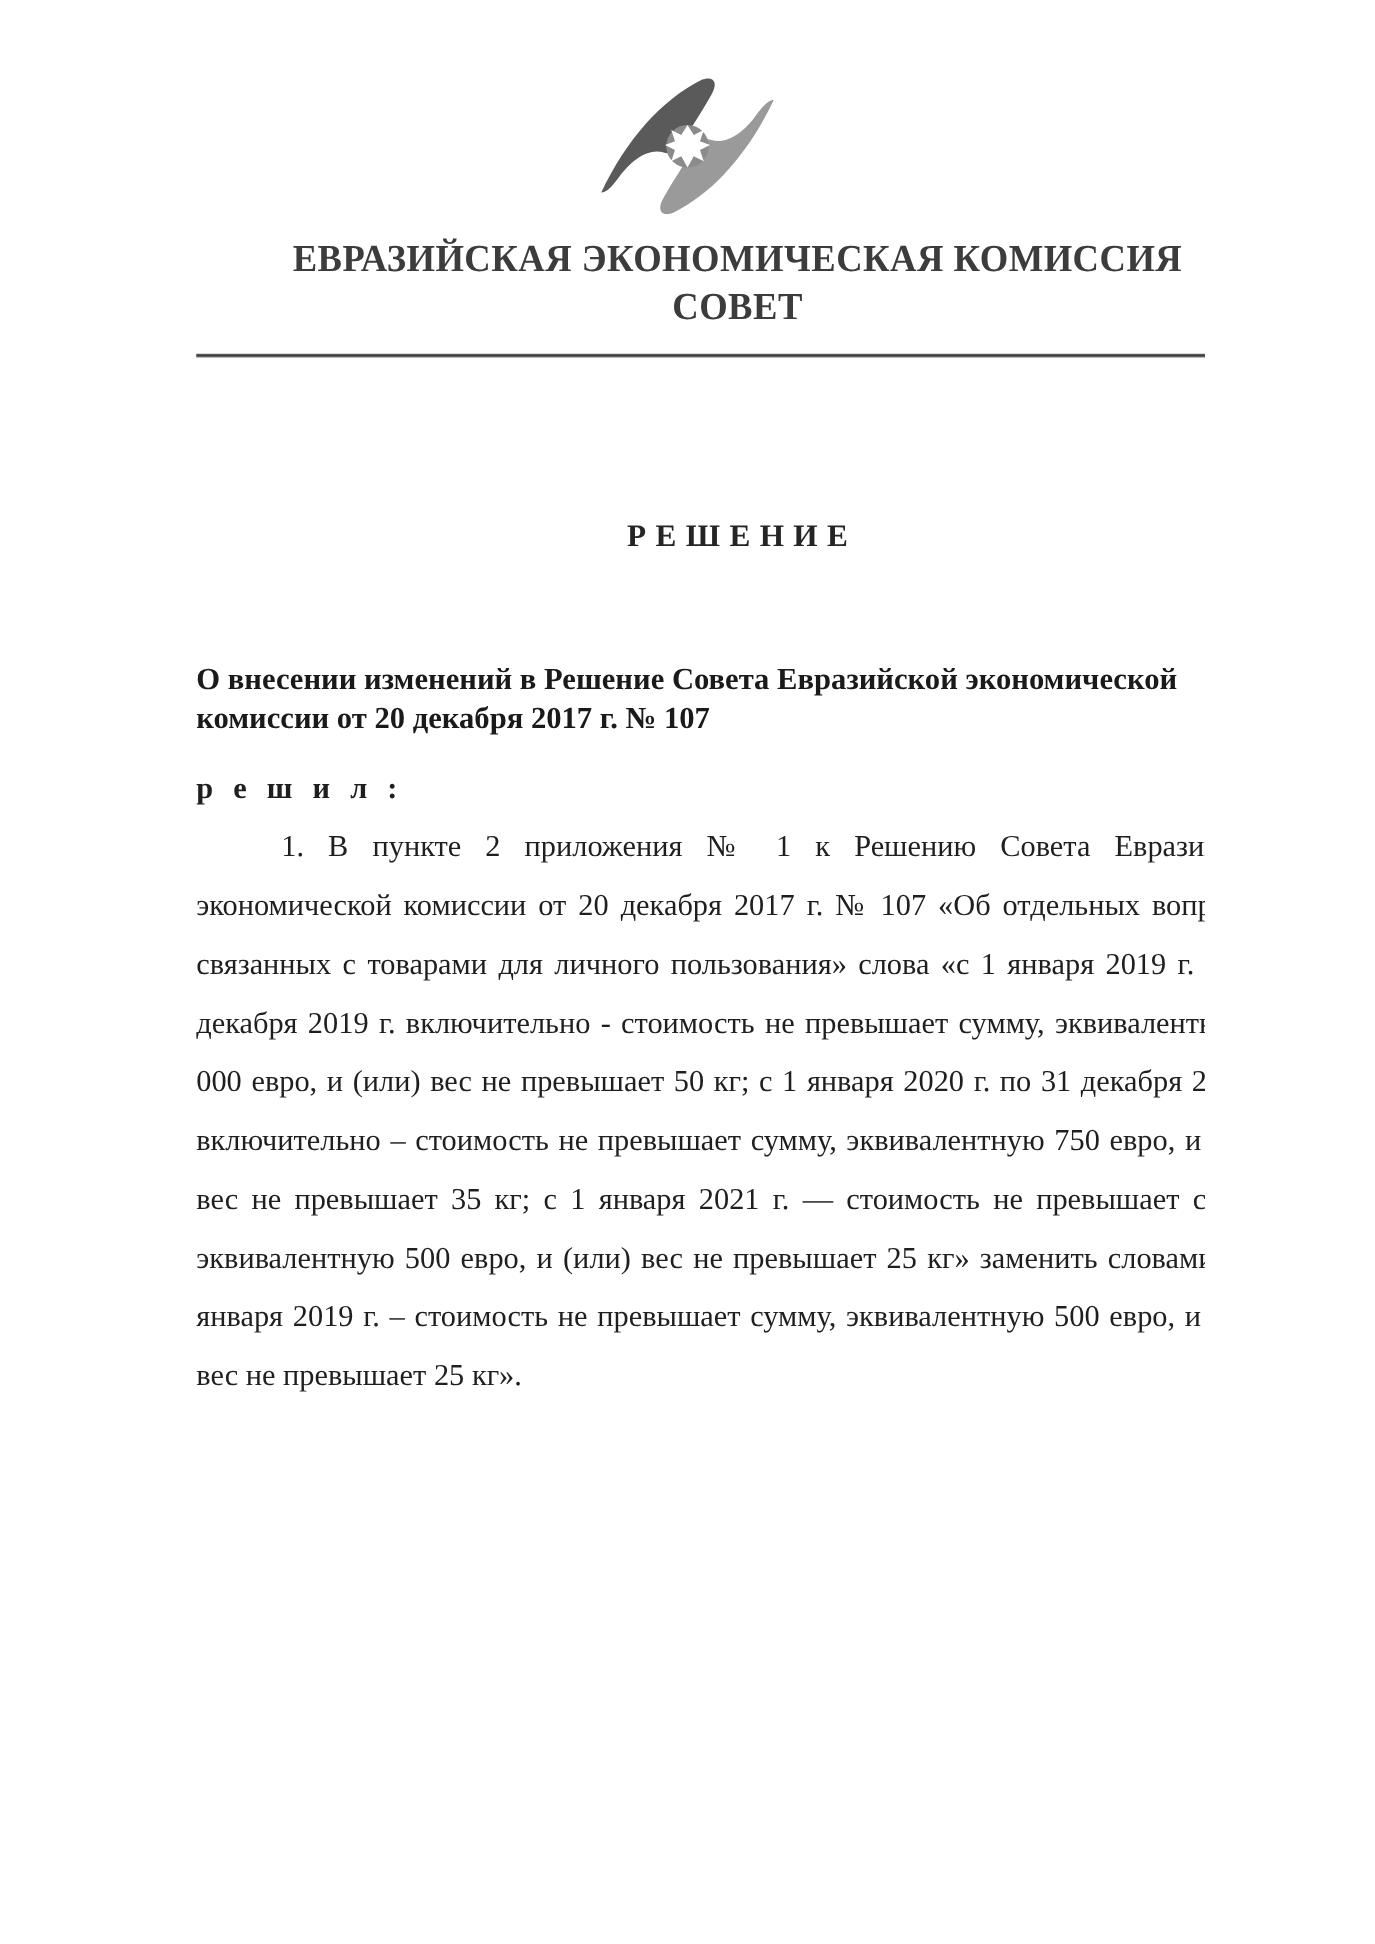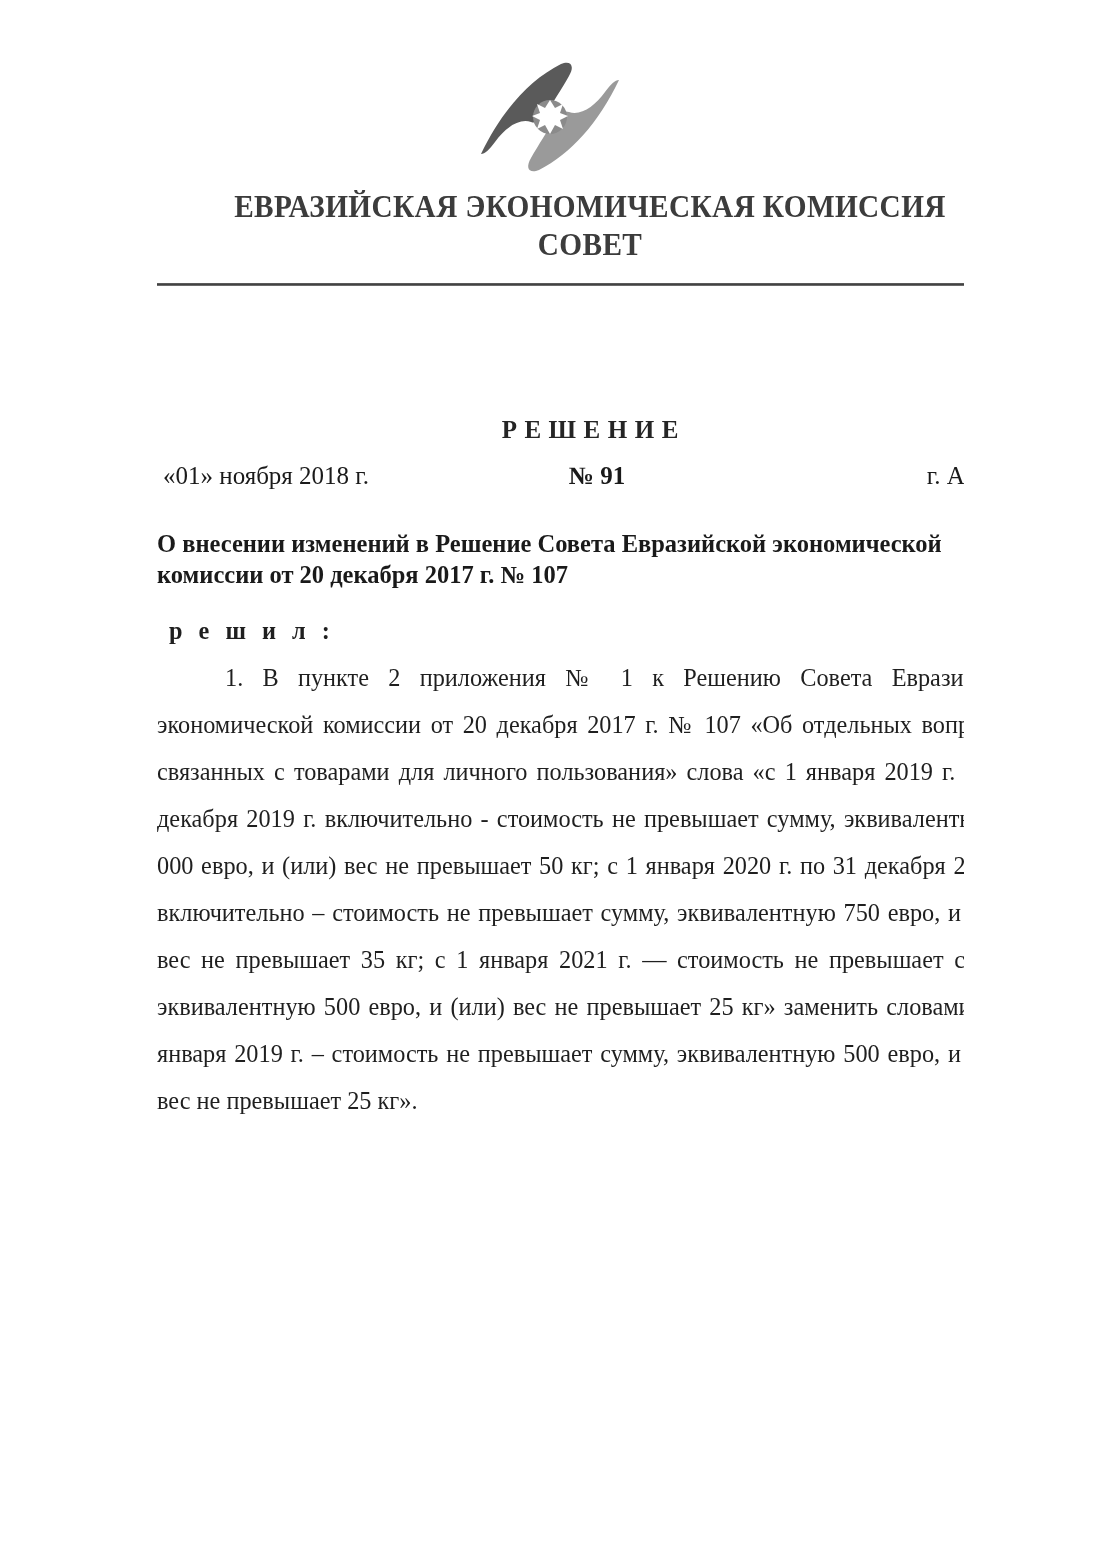--- a/index.html
+++ b/index.html
@@ -133,21 +133,20 @@
   }
   .body-text p {
     margin: 0;
     text-indent: 68px;
     text-align: justify;
     -webkit-hyphens: none;
     hyphens: none;
   }
   .body-text p.noindent {
     text-indent: 0;
-    margin-left: 12px;
   }
   .spaced-bold {
     font-weight: bold;
     letter-spacing: 5px;
   }
 </style>
 </head>
 <body>
 
 <div class="page">
@@ -163,25 +162,20 @@
 
   <div class="org-title">
     <span>ЕВРАЗИЙСКАЯ ЭКОНОМИЧЕСКАЯ КОМИССИЯ</span>
     <span class="line2">СОВЕТ</span>
   </div>
 
   <div class="head-rule"></div>
 
   <div class="doc-kind">РЕШЕНИЕ</div>
 
-  <div class="meta-row">
-    <span class="meta-date">«01» ноября 2018 г.</span>
-    <span class="meta-number">№ 91</span>
-    <span class="meta-place">г. Астана</span>
-  </div>
 
   <div class="doc-title">
     <span>О внесении изменений в Решение Совета Евразийской экономической</span>
     <span>комиссии от 20 декабря 2017 г. № 107</span>
   </div>
 
   <div class="body-text">
     <p class="noindent spaced-bold">р е ш и л :</p>
     <p>1. В пункте 2 приложения № 1 к Решению Совета Евразийской экономической комиссии от 20 декабря 2017 г. № 107 «Об отдельных вопросах, связанных с товарами для личного пользования» слова «с 1 января 2019 г. по 31 декабря 2019 г. включительно - стоимость не превышает сумму, эквивалентную 1 000 евро, и (или) вес не превышает 50 кг; с 1 января 2020 г. по 31 декабря 2020 г. включительно – стоимость не превышает сумму, эквивалентную 750 евро, и (или) вес не превышает 35 кг; с 1 января 2021 г. — стоимость не превышает сумму, эквивалентную 500 евро, и (или) вес не превышает 25 кг» заменить словами «с 1 января 2019 г. – стоимость не превышает сумму, эквивалентную 500 евро, и (или) вес не превышает 25 кг».</p>
   </div>

